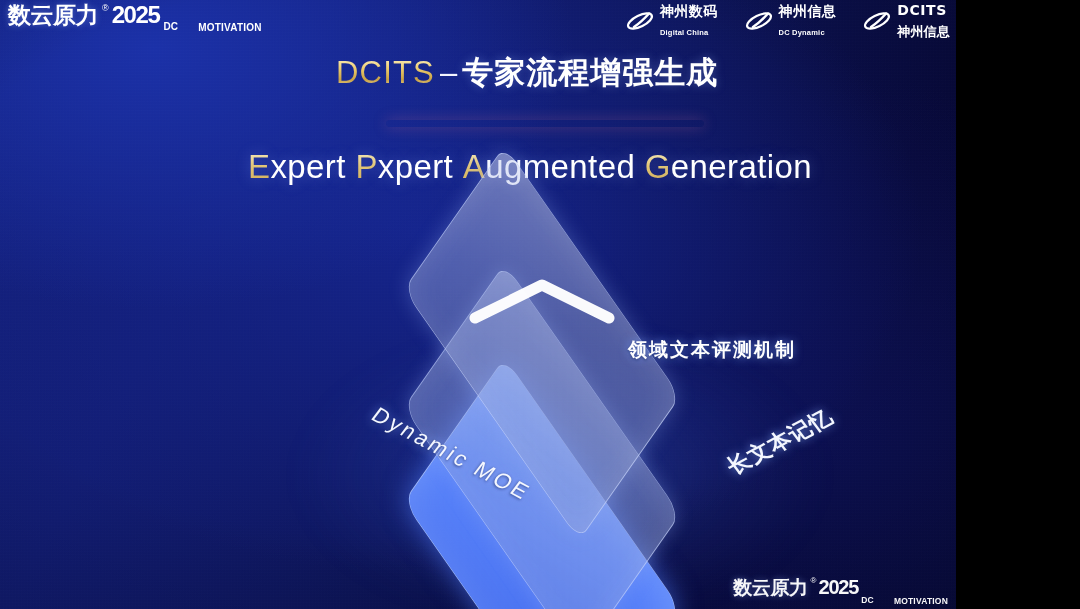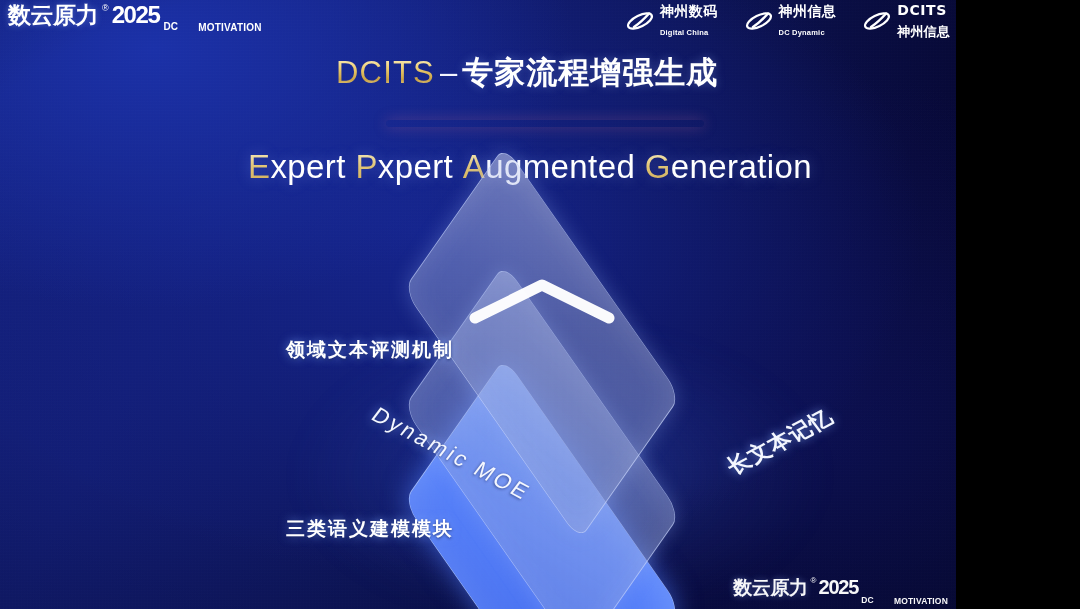--- a/index.html
+++ b/index.html
@@ -170,21 +170,21 @@
   
   .plate-bot {
     top: 172px;
     background: linear-gradient(145deg, #6f99ff 0%, #5a84fa 42%, #3f66ea 100%);
     border: 1.5px solid rgba(176,200,255,0.80);
     box-shadow: 0 0 34px rgba(80,125,250,0.62), inset 0 0 46px rgba(190,212,255,0.22);
   }
 
   .plate-label {
     position: absolute; left: 0; right: 0;
-    text-align: left;
+    text-align: right;
     font-family: "DejaVu Sans", sans-serif;
     font-size: 19px; font-weight: 700; color: #ffffff;
     letter-spacing: 2px; white-space: nowrap;
     text-shadow: 0 0 10px rgba(120,160,255,0.75), 0 1px 3px rgba(10,20,70,0.8);
     pointer-events: none;
   }
   .label-top { top: 105px; }
   .label-bot { top: 284px; }
 
   .chevron { position: absolute; left: 181px; top: 46px; width: 150px; height: 46px; pointer-events: none; }
@@ -298,21 +298,20 @@
     <svg class="chevron" viewBox="0 0 150 46">
       <path d="M8 40 L75 7 L142 40" fill="none" stroke="#ffffff" stroke-width="11" stroke-linecap="round" stroke-linejoin="round" opacity="0.97"></path>
     </svg>
 
     <div class="plate-label label-top">领域文本评测机制</div>
 
     <div class="side-label label-moe">Dynamic MOE</div>
 
     <div class="side-label label-mem">长文本记忆</div>
 
-    <div class="plate-label label-bot">三类语义建模模块</div>
   </div>
 
   <div class="brand-br brand-tl" style="position:absolute;left:auto;right:8px;top:auto;bottom:4px;">
     <span class="brand-cn">数云原力</span>
     <span class="brand-reg">®</span>
     <span class="brand-year">2025</span>
     <span class="brand-dc">
       <span class="dc">DC</span>
       <span class="mot">MOTIVATION</span>
     </span>

